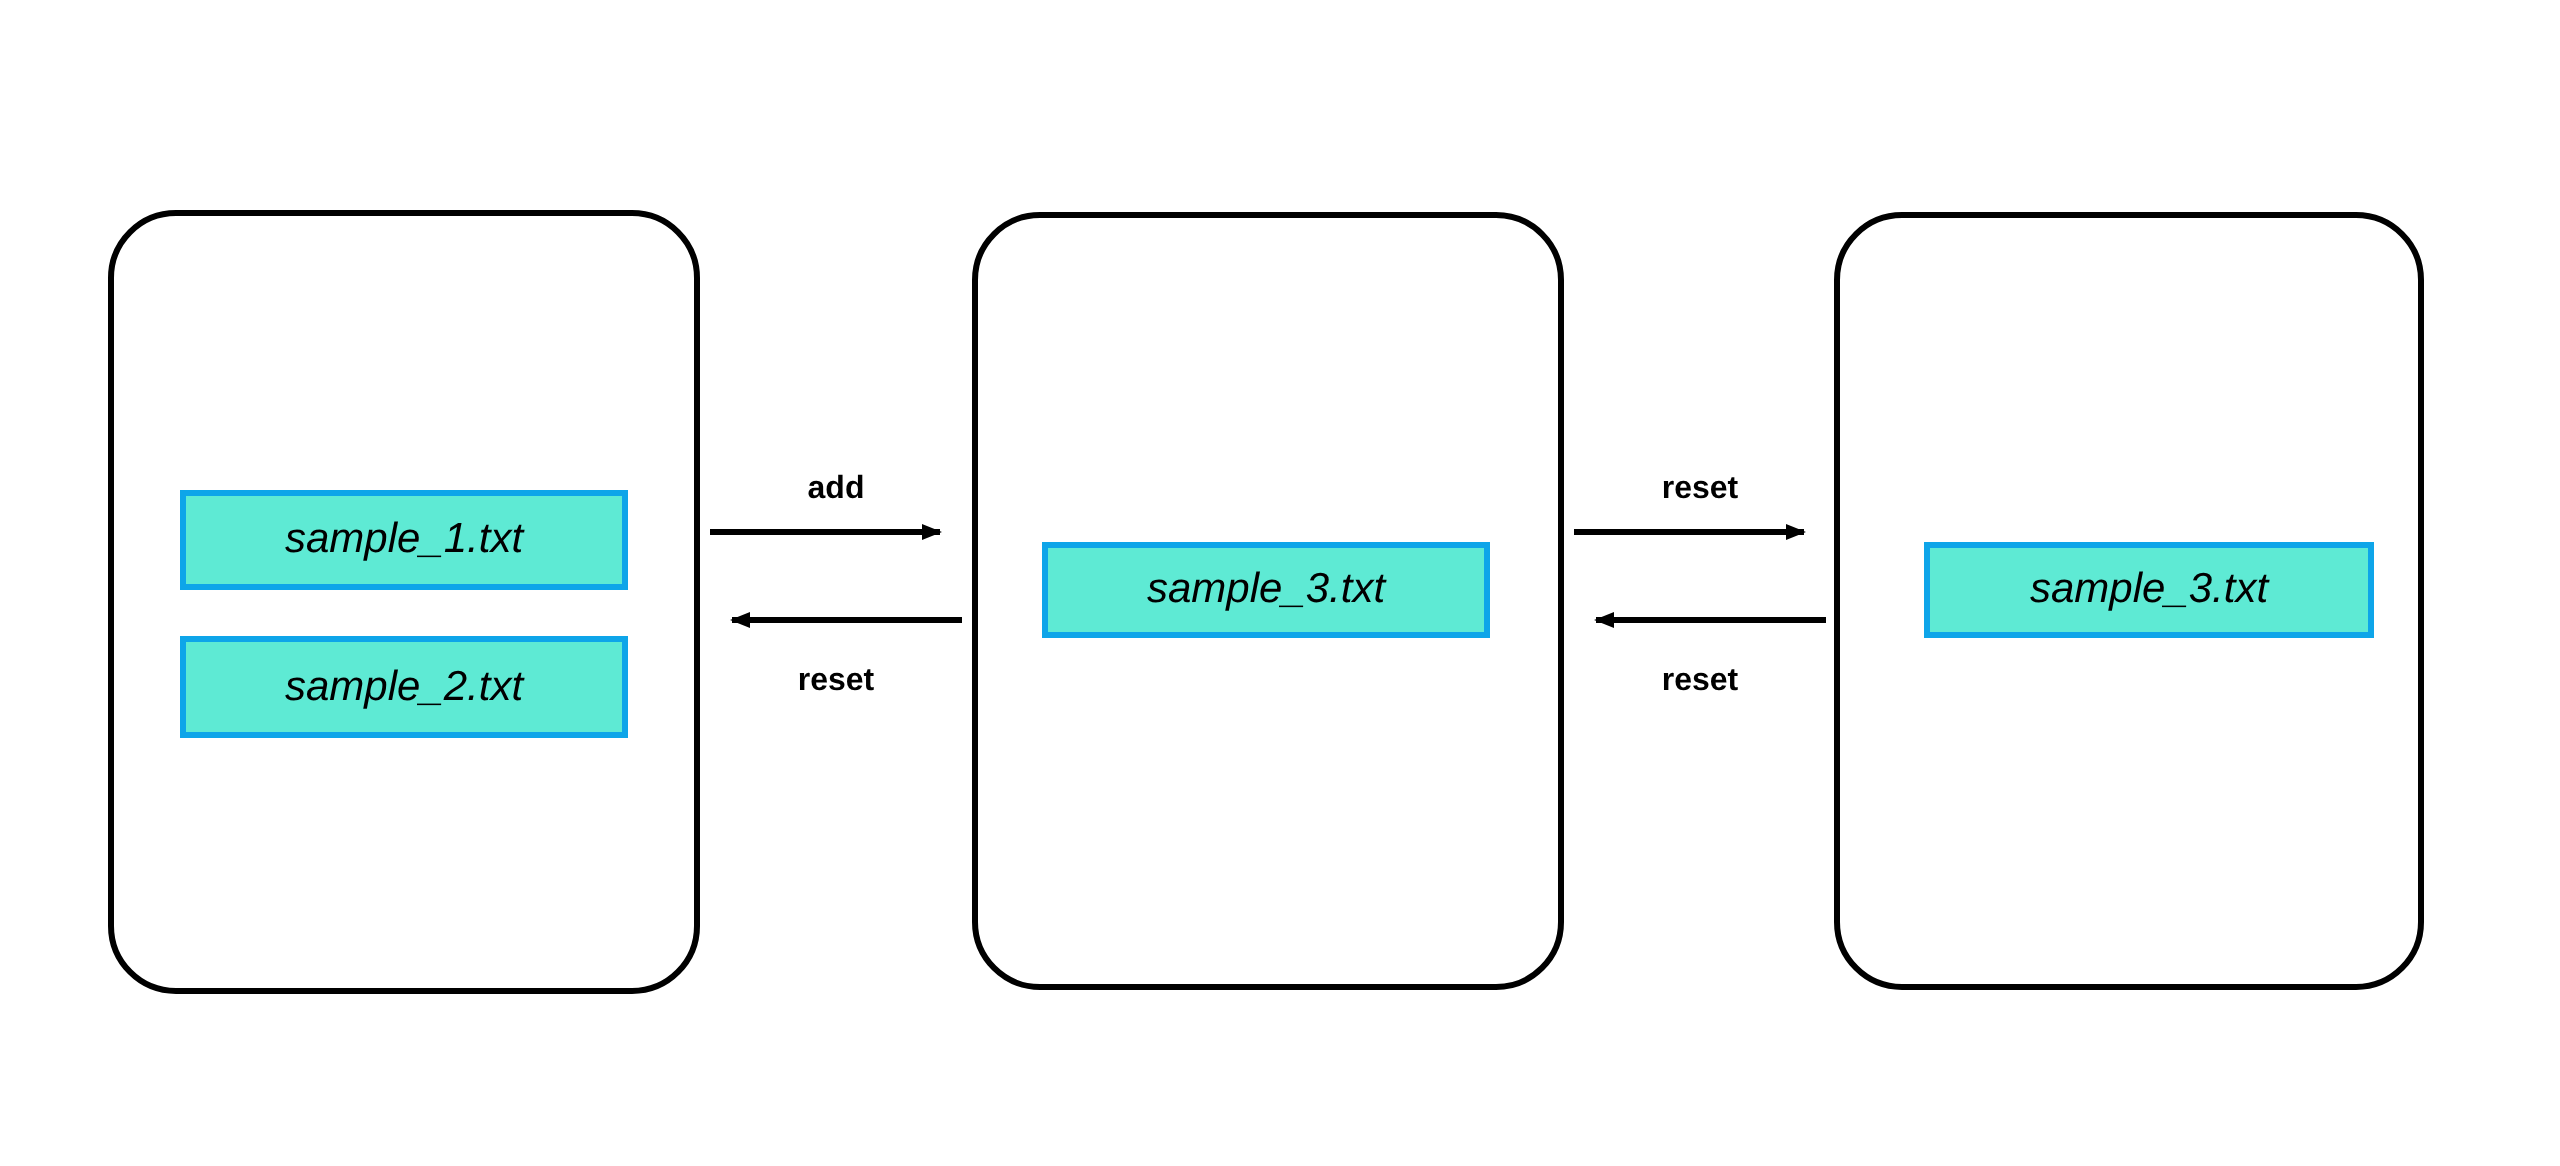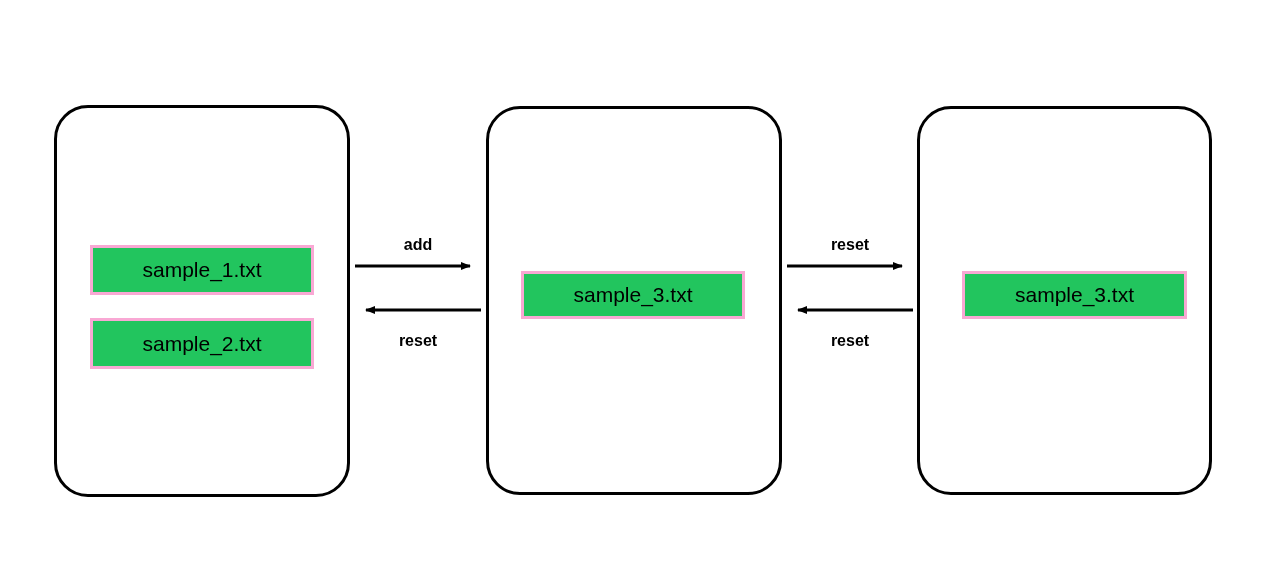--- a/index.html
+++ b/index.html
@@ -39,25 +39,26 @@
     font-weight: 400;
     letter-spacing: 0.1px;
     color: #000000;
     white-space: nowrap;
   }
 
   
   .file-box {
     position: absolute;
     box-sizing: border-box;
-    border: 3px solid #f9a8d4;
-    background: #22c55e;
+    border: 3px solid #0ea5e9;
+    background: #5eead4;
     display: flex;
     align-items: center;
     justify-content: center;
+    font-style: italic;
   }
   .file-label {
     font-size: 21px;
     line-height: 24px;
     font-weight: 400;
     color: #000000;
     white-space: nowrap;
   }
 
   

